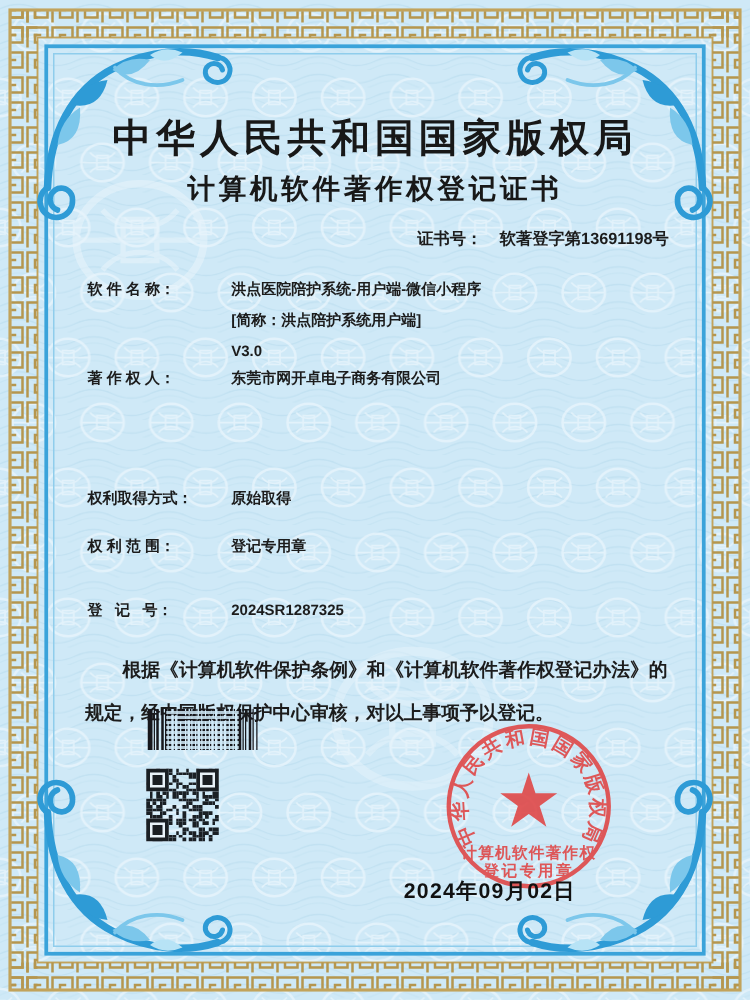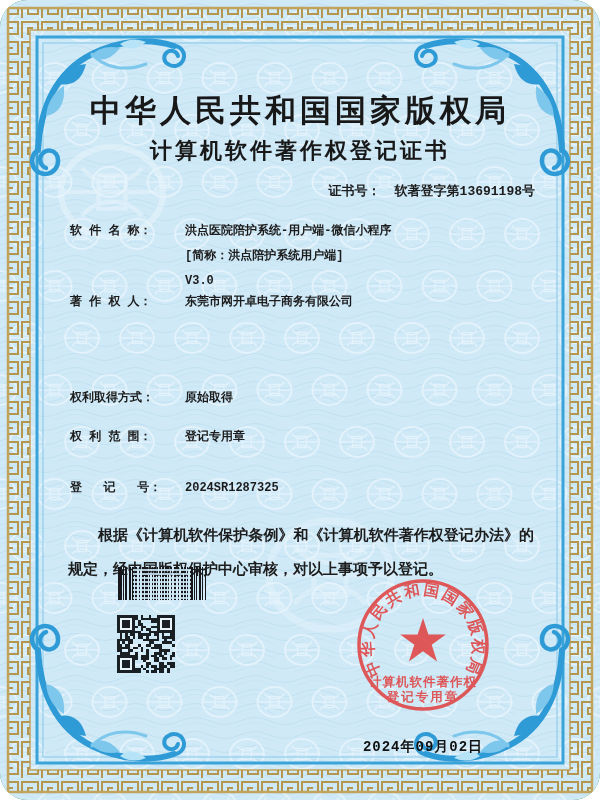--- a/index.html
+++ b/index.html
@@ -1,23 +1,22 @@
 <!DOCTYPE html>
 <html><head>
 <meta charset="utf-8">
 <style>
   html,body{margin:0;padding:0;}
   .page{
     position:relative;
     width:600px;height:800px;
     overflow:hidden;
     background:#15803d;
-    font-family:Liberation Mono, monospace;
+    font-family:Liberation Sans, sans-serif;
     color:#1c1c1c;
-    border-radius:27px;
   }
   .bg-art{position:absolute;inset:0;z-index:0;}
   .content{position:absolute;inset:0;z-index:1;}
 
   .title{position:absolute;left:0;width:600px;text-align:center;font-weight:bold;color:#181818;}
   .title-1{top:90px;font-size:31px;letter-spacing:4px;}
   .title-2{top:136px;font-size:22px;letter-spacing:3px;}
 
   .cert-no{position:absolute;top:182px;left:0;width:535px;text-align:right;font-size:13px;font-weight:bold;}
   .cert-no .cn-label{margin-right:14px;}
@@ -48,22 +47,22 @@
   .qrcode i{display:block;}
   .qrcode i.on{background:#1a1f24;}
   .finder{position:absolute;width:18px;height:18px;box-sizing:border-box;
     border:3px solid #1a1f24;background:#e9f3fa;}
   .finder::before{content:'';position:absolute;inset:2px;background:#1a1f24;}
   .finder.tl{left:0;top:0;}
   .finder.tr{right:0;top:0;}
   .finder.bl{left:0;bottom:0;}
 
   .seal{position:absolute;left:338px;top:560px;}
-  .seal-date{position:absolute;left:323px;top:701px;width:200px;text-align:center;
-    font-size:14px;font-weight:bold;letter-spacing:1px;color:#111;margin-top:37px;}
+  .seal-date{position:absolute;left:323px;top:701px;width:200px;
+    font-size:17px;font-weight:bold;letter-spacing:1px;color:#111;}
 </style>
 </head>
 <body>
 
 <div class="page">
 
   <svg class="bg-art" width="600" height="800" viewBox="0 0 600 800" xmlns="http://www.w3.org/2000/svg">
     <defs>
       <pattern id="waves" width="120" height="14" patternUnits="userSpaceOnUse">
         <path d="M0 7 Q15 0 30 7 T60 7 T90 7 T120 7" stroke="#bedff0" fill="none" stroke-width="1"></path>

